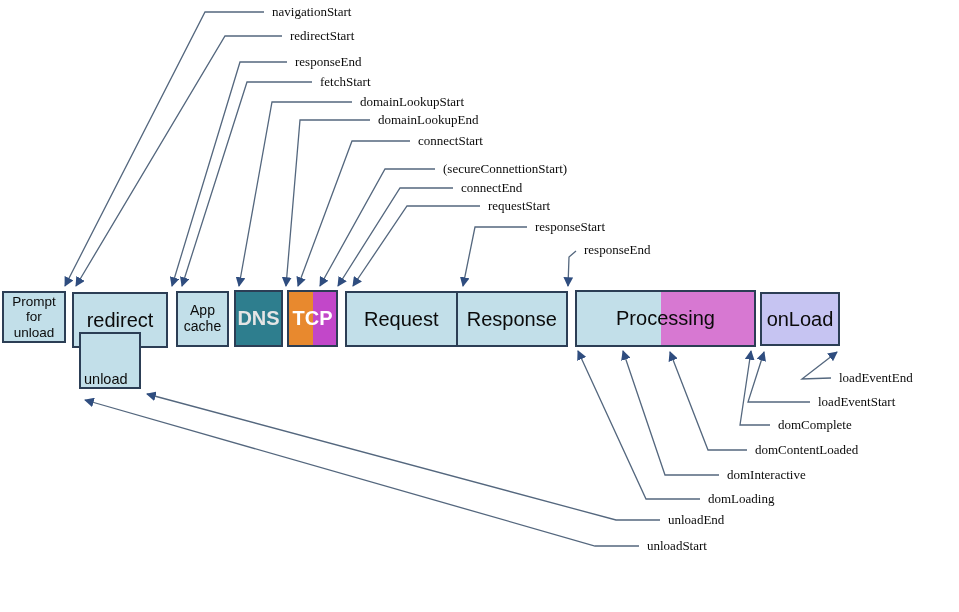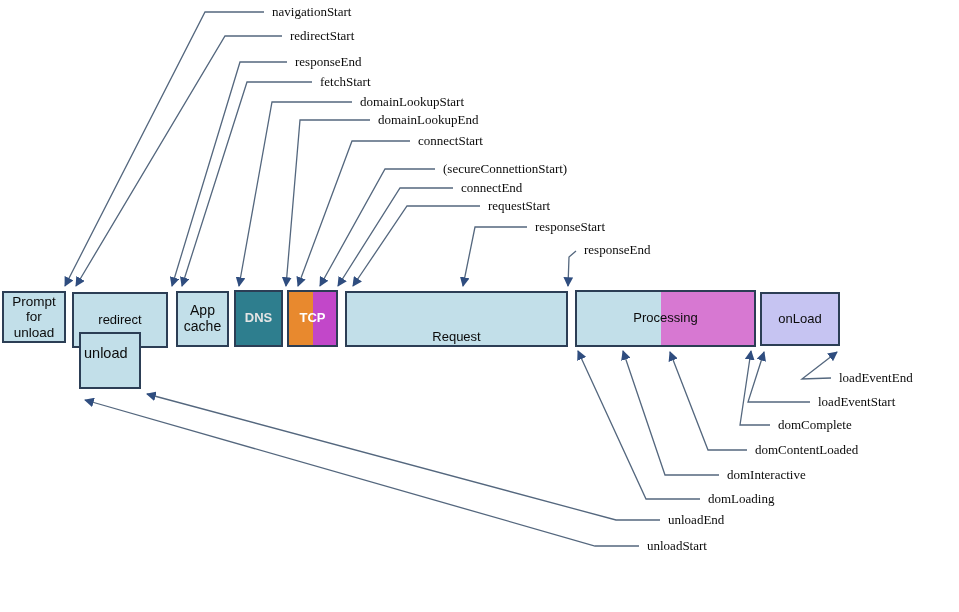--- a/index.html
+++ b/index.html
@@ -13,33 +13,33 @@
   
   #leaders{position:absolute;left:0;top:0;width:959px;height:612px;}
   .leader{fill:none;stroke:var(--line_color);stroke-width:1.3;}
   #arrowhead path{fill:var(--arrow_color);}
   
   .lbl{position:absolute;transform:translateY(-50%);font-family:"Liberation Serif",serif;
        font-size:13px;white-space:nowrap;color:var(--text_dark);}
   
   .box{position:absolute;box-sizing:border-box;border:2px solid var(--box_border);
        background:var(--box_blue);display:flex;align-items:center;justify-content:center;
-       text-align:center;font-size:13px;line-height:1.12;}
+       text-align:center;font-size:20px;line-height:1.12;}
   .box.prompt{left:2px;top:291px;width:64px;height:52px;font-size:13.5px;}
   .box.redirect{left:72px;top:292px;width:96px;height:56px;}
-  .box.unload{left:79px;top:332px;width:62px;height:57px;align-items:flex-start;
+  .box.unload{left:79px;top:332px;width:62px;height:57px;align-items:flex-end;
               justify-content:flex-start;text-align:left;padding:11px 0 0 3px;font-size:14.5px;}
   .box.appcache{left:176px;top:291px;width:53px;height:56px;font-size:14px;justify-content:flex-end;}
   .box.dns{left:234px;top:290px;width:49px;height:57px;background:var(--dns_teal);
            color:#e5e5e5;font-weight:600;}
   .box.tcp{left:287px;top:290px;width:51px;height:57px;background:var(--tcp_orange);padding:16px;}
   .box.tcp .seg{position:absolute;right:0;top:0;bottom:0;width:50%;background:var(--tcp_magenta);}
   .box.tcp .caption{position:relative;color:#fff;font-weight:600;}
   .box.reqres{left:345px;top:291px;width:223px;height:56px;padding:0;}
-  .box.reqres .half{flex:1;display:flex;align-items:flex-end;justify-content:center;height:100%;}
+  .box.reqres .half{flex:1;display:flex;align-items:center;justify-content:center;height:100%;}
   .box.reqres .half+.half{border-left:2px solid var(--box_border);}
   .box.processing{left:575px;top:290px;width:181px;height:57px;padding:9px;}
   .box.processing .seg{position:absolute;right:0;top:0;bottom:0;width:93px;background:var(--processing_magenta);}
   .box.processing .caption{position:relative;}
   .box.onload{left:760px;top:292px;width:80px;height:54px;background:var(--onload_lavender);}
 </style>
 </head>
 <body>
 
 <div id="canvas">
@@ -88,20 +88,23 @@
     <span>DNS</span>
   </div>
   <div class="box tcp">
     <span class="seg"></span>
     <span class="caption">TCP</span>
   </div>
   <div class="box reqres">
     <div class="half">
       <span>Request</span>
     </div>
+    <div class="half">
+      <span>Response</span>
+    </div>
   </div>
   <div class="box processing">
     <span class="seg"></span>
     <span class="caption">Processing</span>
   </div>
   <div class="box onload">
     <span>onLoad</span>
   </div>
 
   <div class="lbl" style="left:272px;top:12px">navigationStart</div>

